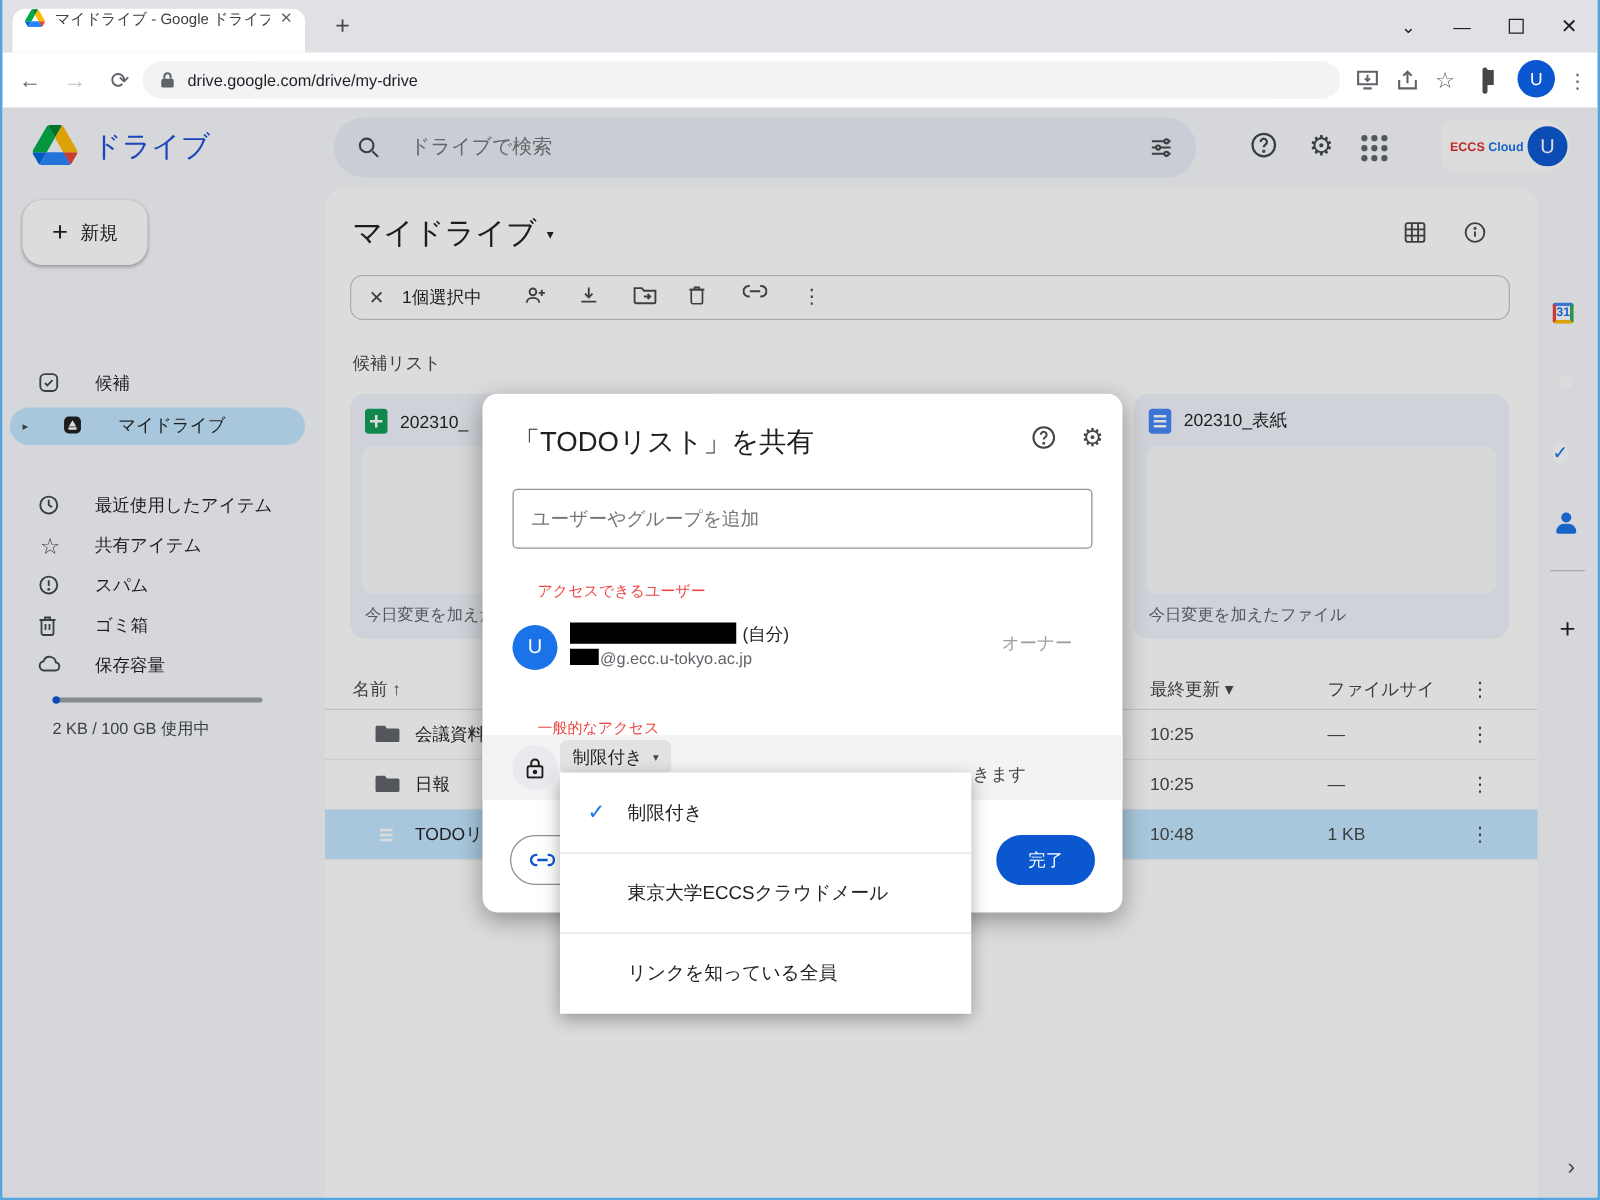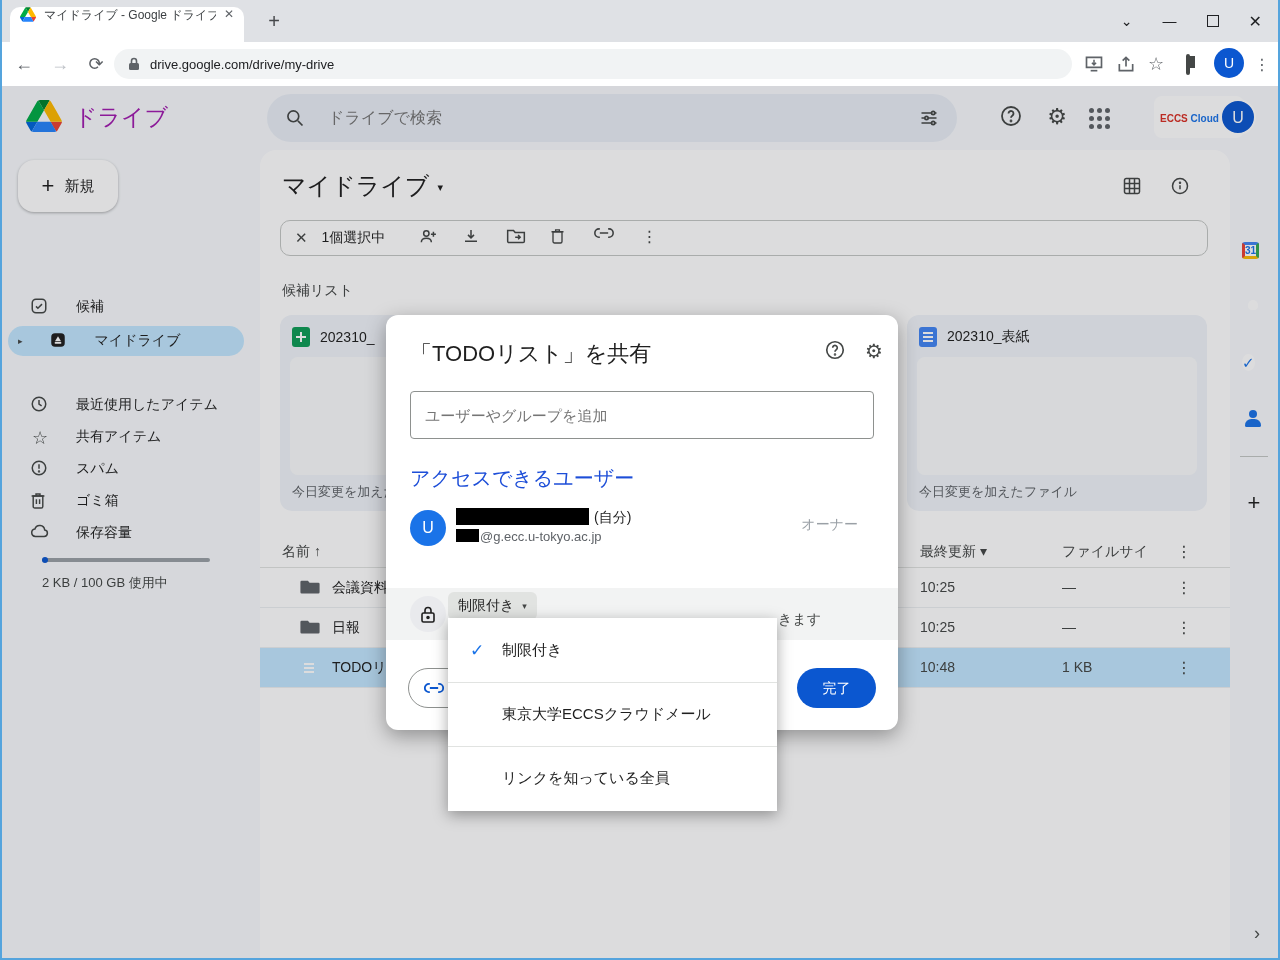--- a/index.html
+++ b/index.html
@@ -30,21 +30,21 @@
   .sidepanel-ico { width:18px; height:16px; border:2px solid #444746; border-radius:2px; position:relative; }
   .sidepanel-ico::after { content:""; position:absolute; left:0; top:0; width:7px; height:12px; background:#444746; }
   .avatar-sm { position:absolute; left:1212px; top:6px; width:30px; height:30px; border-radius:50%; background:#0b57d0;
                color:#fff; font-size:14px; text-align:center; line-height:30px; }
   .more-v { font-size:16px; color:#5f6368; letter-spacing:0; }
 
   
   .app { position:relative; width:1276px; height:872px; background:#f8fafd; overflow:hidden; }
   .dheader { position:absolute; left:0; top:0; width:100%; height:64px; }
   .dlogo { position:absolute; left:24px; top:14px; width:36px; height:32px; }
-  .dlogo-text { position:absolute; left:72px; top:16px; font-size:23px; color:#a21caf; }
+  .dlogo-text { position:absolute; left:72px; top:16px; font-size:23px; color:#1d4ed8; }
   .searchbar { position:absolute; left:265px; top:8px; width:690px; height:48px; background:#e9eef6;
                border-radius:24px; display:flex; align-items:center; padding:0 18px; gap:23px; }
   .searchbar input { border:none; outline:none; background:transparent; font-size:16px; color:#1f1f1f; flex:1;
                      font-family:"Liberation Sans","DejaVu Sans",sans-serif; }
   .hicon { position:absolute; top:18px; width:28px; height:28px; color:#444746; text-align:center; }
   .appsgrid { display:grid; grid-template-columns:repeat(3,5px); grid-template-rows:repeat(3,5px); gap:3px; }
   .appsgrid i { background:#5f6368; border-radius:50%; }
   .eccs { position:absolute; left:1152px; top:10px; width:90px; height:42px; background:#fff; border-radius:8px;
           display:flex; align-items:center; padding:4px 6px; }
   .eccs-txt { font-size:10px; font-weight:bold; line-height:10px; white-space:nowrap; }
@@ -110,21 +110,21 @@
 
   .scrim { position:absolute; inset:0; background:rgba(18,20,24,.15); z-index:5; }
 
   
   .dialog { position:absolute; left:384px; top:229px; width:512px; height:415px; background:#fff; border-radius:12px;
             z-index:10; box-shadow:0 6px 20px rgba(0,0,0,.35); padding:24px; }
   .dtitle { font-size:22px; color:#1f1f1f; }
   .dico { position:absolute; top:24px; width:24px; height:24px; color:#444746; text-align:center; }
   .dinput { margin-top:22px; width:464px; height:48px; border:1px solid #8e918f; border-radius:4px; padding:0 14px;
             font-size:15px; color:#1f1f1f; outline:none; background:#fff; font-family:"Liberation Sans","DejaVu Sans",sans-serif; }
-  .dsec { margin-top:26px; font-size:20px; color:#1d4ed8; }
+  .dsec { margin-top:26px; font-size:12px; color:#ef4444;margin-left:20px; }
   .ownerrow { position:relative; margin-top:16px; height:46px; }
   .oavatar { position:absolute; left:0; top:2px; width:36px; height:36px; border-radius:50%; background:#1a73e8; color:#fff;
              text-align:center; line-height:36px; font-size:16px; }
   .redact-name { position:absolute; left:46px; top:0; width:133px; height:17px; background:#000; }
   .selftag { position:absolute; left:184px; top:1px; font-size:14px; }
   .redact-mail { position:absolute; left:46px; top:21px; width:23px; height:13px; background:#000; }
   .maildomain { position:absolute; left:70px; top:21px; font-size:13px; color:#5f6368; }
   .ownerrole { position:absolute; right:16px; top:8px; font-size:14px; color:#9aa0a6; }
   .gaband { position:absolute; left:0; top:273px; width:512px; height:52px; background:#f2f3f3; }
   .lockcircle { position:absolute; left:24px; top:8px; width:36px; height:36px; border-radius:50%; background:#e9eaed;

